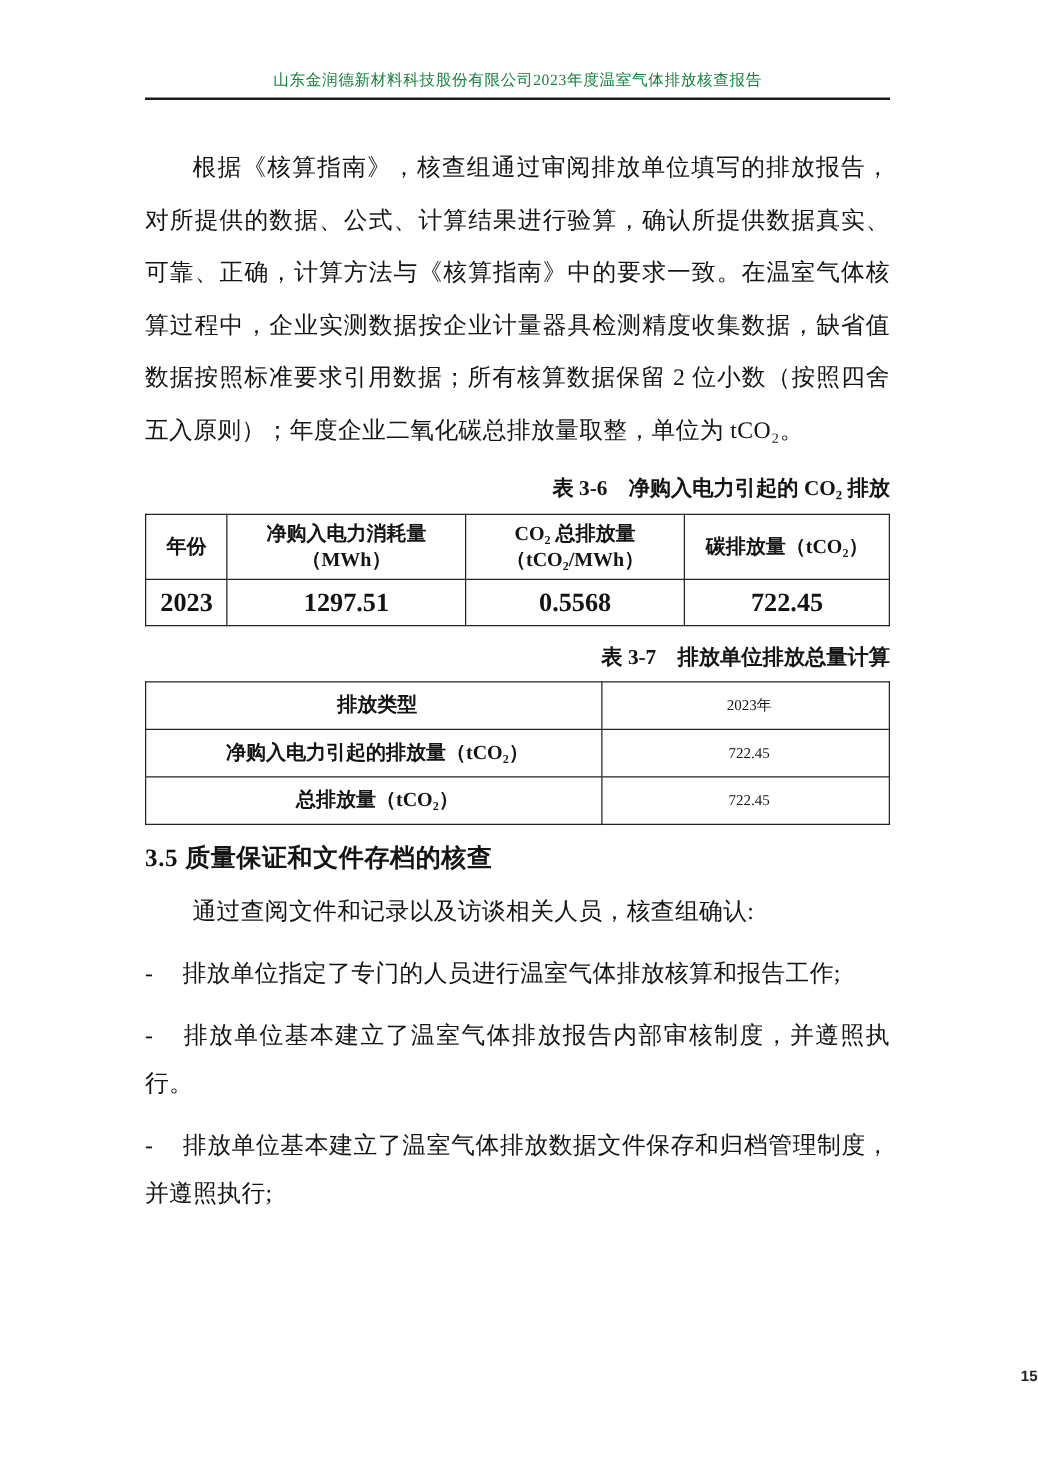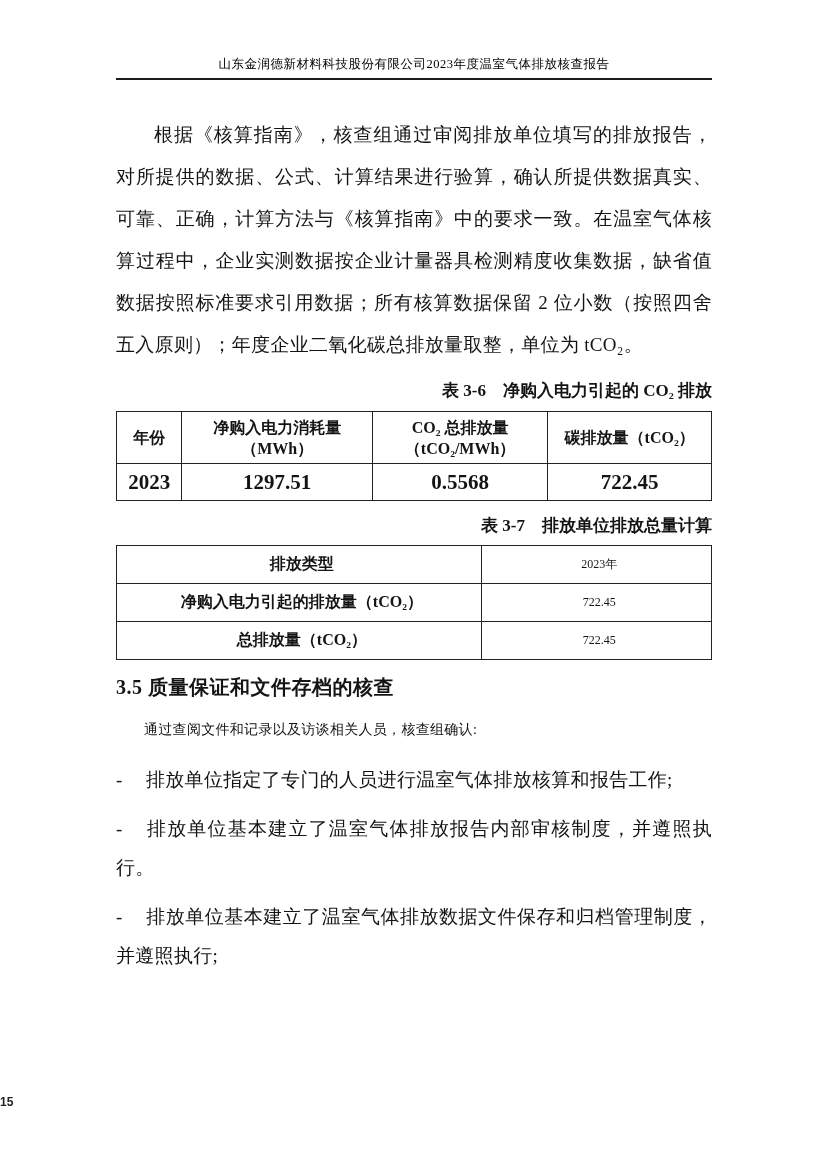--- a/index.html
+++ b/index.html
@@ -15,21 +15,21 @@
   .doc-header {
     position: absolute;
     top: 56px;
     left: 116px;
     width: 596px;
     text-align: center;
     border-bottom: 2px solid #1c1c1c;
     padding-bottom: 5px;
     font-size: 12.5px;
     letter-spacing: 0.5px;
-    color: #000000;
+    color: #15803d;
   }
   .content {
     position: absolute;
     top: 100px;
     left: 116px;
     width: 596px;
   }
   .sec-heading {
     font-size: 20px;
     font-weight: bold;
@@ -68,40 +68,40 @@
     vertical-align: middle;
     padding: 3px 2px;
   }
   .t36 th { font-weight: bold; font-size: 16px; line-height: 21px; height: 45px; }
   .t36 td { font-size: 21px; height: 30px; font-weight: bold; }
   .t37 th, .t37 td { font-size: 16px; height: 31px; padding-left: 8px; }
   .t37 .label-cell { font-weight: bold; }
   .t37 .value-cell { font-weight: normal; font-size: 12px; }
   .intro-line {
     margin: 10px 0 0 0;
-    font-size: 14px;
+    font-size: 19px;
     line-height: 40px;
     text-indent: 2em;
     letter-spacing: 0.3px;
   }
   .bullets { margin-top: 2px; }
   .bullet {
     margin-top: 10px;
     font-size: 19px;
     line-height: 39px;
     text-align: justify;
     letter-spacing: 0.3px;
   }
   .bullet .marker { display: inline-block; width: 30px; }
   .page-footer {
     position: absolute;
     bottom: 64px;
     left: 0;
     right: 0;
-    text-align: left;
+    text-align: right;
     margin-top: 18px;
   }
   .page-number {
     font-family: "Liberation Sans", "DejaVu Sans", sans-serif;
     font-size: 12px;
     font-weight: 600;
     color: #222222;
   }
 </style>
 </head>

